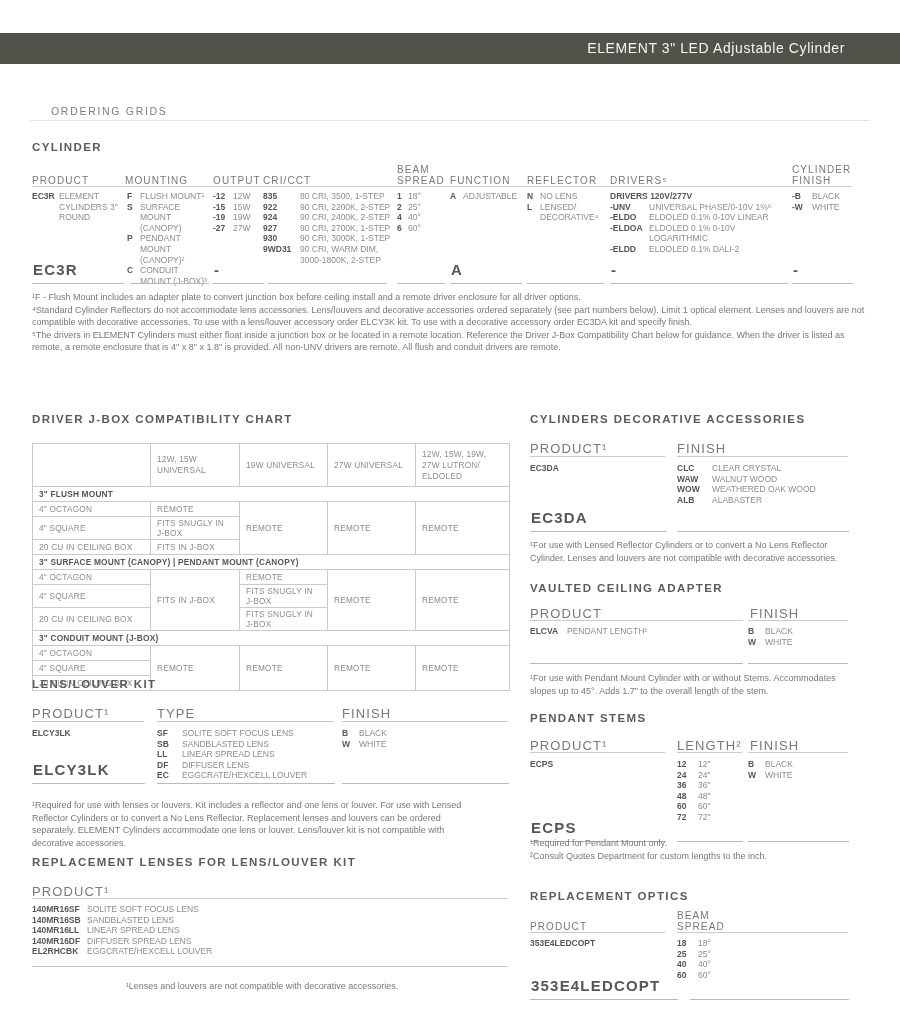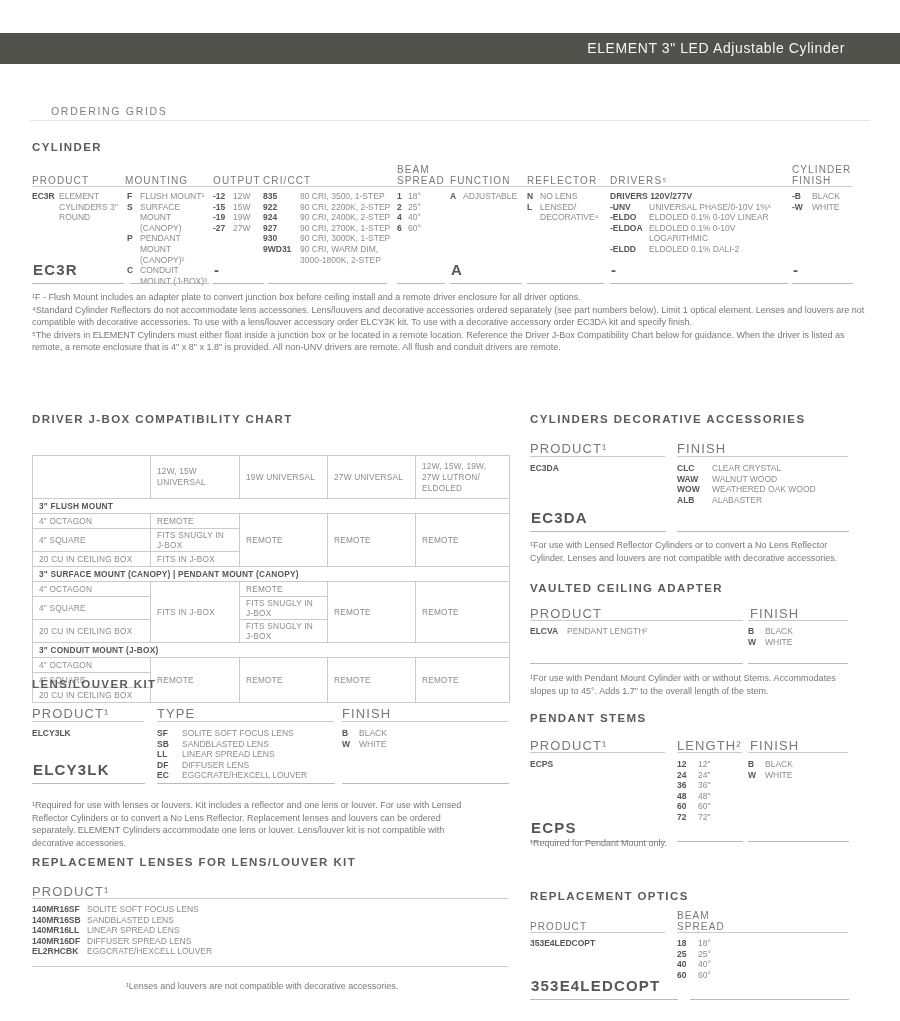--- a/index.html
+++ b/index.html
@@ -23,21 +23,21 @@
   .cw8 .code{width:8px;} .cw10 .code{width:10px;} .cw14 .code{width:14px;}
   .cw17 .code{width:17px;} .cw18 .code{width:18px;} .cw22 .code{width:22px;}
   .cw24 .code{width:24px;} .cw32 .code{width:32px;} .cw34 .code{width:34px;}
   .cw36 .code{width:36px;} .cw52 .code{width:52px;}
   .prodcode{position:absolute;font-size:8.5px;font-weight:700;color:#55565a;}
   .result-seg{position:absolute;border-bottom:1px solid #b7b9bb;font-size:15px;font-weight:700;
         letter-spacing:1.2px;color:#55565a;white-space:nowrap;padding-left:1px;}
   .fnotes{position:absolute;}
   .fnote-line,.fnote{font-size:9px;line-height:12.5px;color:#77787b;}
   .fnote{position:absolute;}
-  .jbox{position:absolute;left:32px;top:443px;margin-top:12px;}
+  .jbox{position:absolute;left:32px;top:443px;}
   .jbox table{border-collapse:collapse;table-layout:fixed;width:477px;}
   .jbox td{border:1px solid #c9cacc;font-size:8.3px;color:#8a8c8f;padding:1px 6px;height:12px;
         text-align:left;vertical-align:middle;letter-spacing:.2px;}
   .jbox tr.jb-head td{height:40px;line-height:11px;}
   .jbox tr.jb-sec td{font-weight:700;color:#55565a;}
 </style>
 </head>
 <body>
 
 <div class="page">
@@ -455,20 +455,21 @@
       <div class="opt">
         <span class="code">W</span>
         <span class="lbl">WHITE</span>
       </div>
     </div>
   <div class="result-seg" style="left:530px;top:819px;width:135px;height:22px;">ECPS</div>
   <div class="result-seg" style="left:677px;top:819px;width:65px;height:22px;"></div>
   <div class="result-seg" style="left:748px;top:819px;width:100px;height:22px;"></div>
   <div class="fnotes" style="left:530px;top:837px;width:322px;">
       <div class="fnote-line">¹Required for Pendant Mount only.</div>
+      <div class="fnote-line">²Consult Quotes Department for custom lengths to the inch.</div>
     </div>
 
   <div class="sec-title" style="left:530px;top:890px;">REPLACEMENT OPTICS</div>
   <div class="gridhead" style="left:530px;width:120px;top:906px;">PRODUCT</div>
   <div class="gridhead" style="left:677px;width:60px;top:906px;">BEAM SPREAD</div>
   <div class="hrule" style="left:530px;top:932px;width:135px;"></div>
   <div class="hrule" style="left:677px;top:932px;width:171px;"></div>
   <div class="prodcode" style="left:530px;top:938px;">353E4LEDCOPT</div>
   <div class="optlist cw18" style="left:677px;top:938px;width:80px;">
       <div class="opt">

